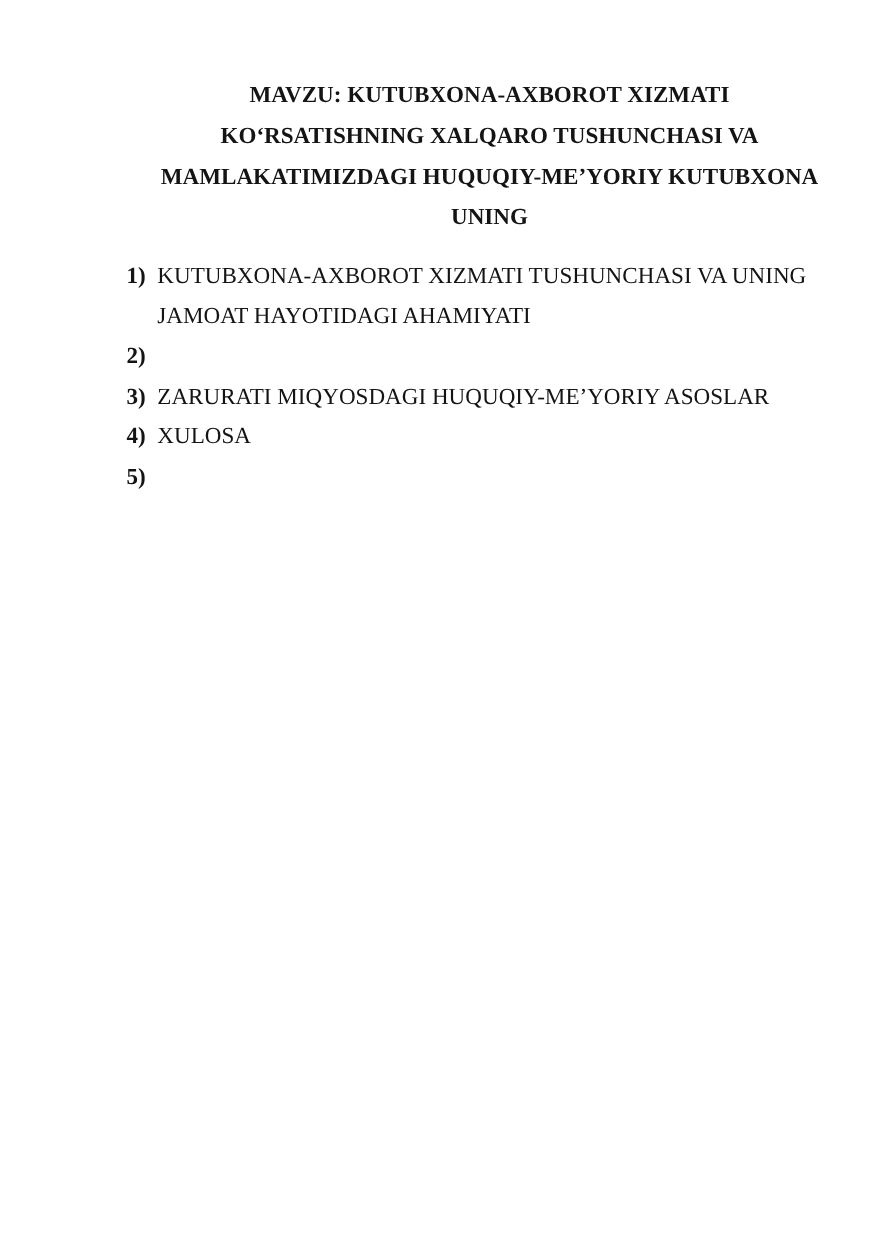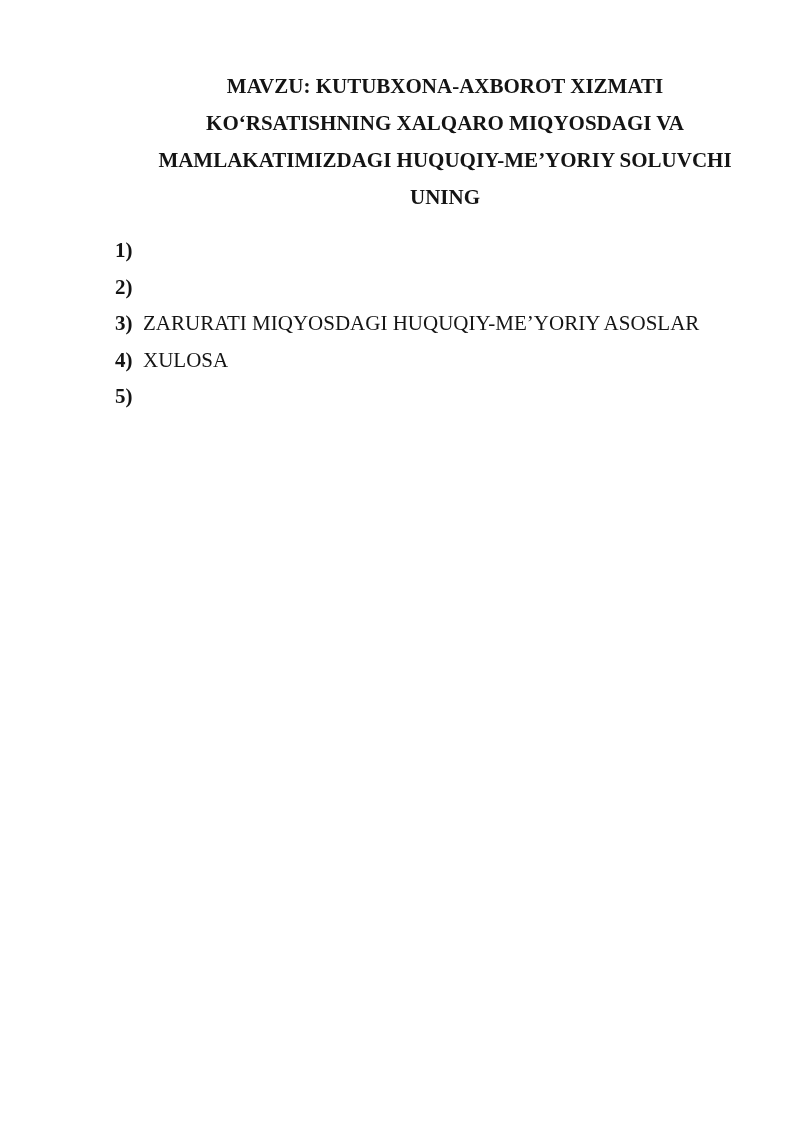--- a/index.html
+++ b/index.html
@@ -58,28 +58,30 @@
     line-height: 20px;
   }
 </style>
 </head>
 <body>
 
 <div class="page">
 
   <div class="title-block">
     <div class="title-line">MAVZU: KUTUBXONA-AXBOROT XIZMATI</div>
-    <div class="title-line">KO‘RSATISHNING XALQARO MIQYOSDAGI VA</div>
-    <div class="title-line">MAMLAKATIMIZDAGI HUQUQIY-ME’YORIY SOLUVCHI</div>
+    <div class="title-line">KO‘RSATISHNING XALQARO TUSHUNCHASI VA</div>
+    <div class="title-line">MAMLAKATIMIZDAGI HUQUQIY-ME’YORIY KUTUBXONA</div>
     <div class="title-line">UNING</div>
   </div>
 
   <div class="plan-list">
     <div class="list-item">
       <span class="list-item-number">1)</span>
+      <span class="list-item-text">KUTUBXONA-AXBOROT XIZMATI TUSHUNCHASI VA UNING
+JAMOAT HAYOTIDAGI AHAMIYATI</span>
     </div>
     <div class="list-item">
       <span class="list-item-number">2)</span>
     </div>
     <div class="list-item">
       <span class="list-item-number">3)</span>
       <span class="list-item-text">ZARURATI MIQYOSDAGI HUQUQIY-ME’YORIY ASOSLAR</span>
     </div>
     <div class="list-item">
       <span class="list-item-number">4)</span>

